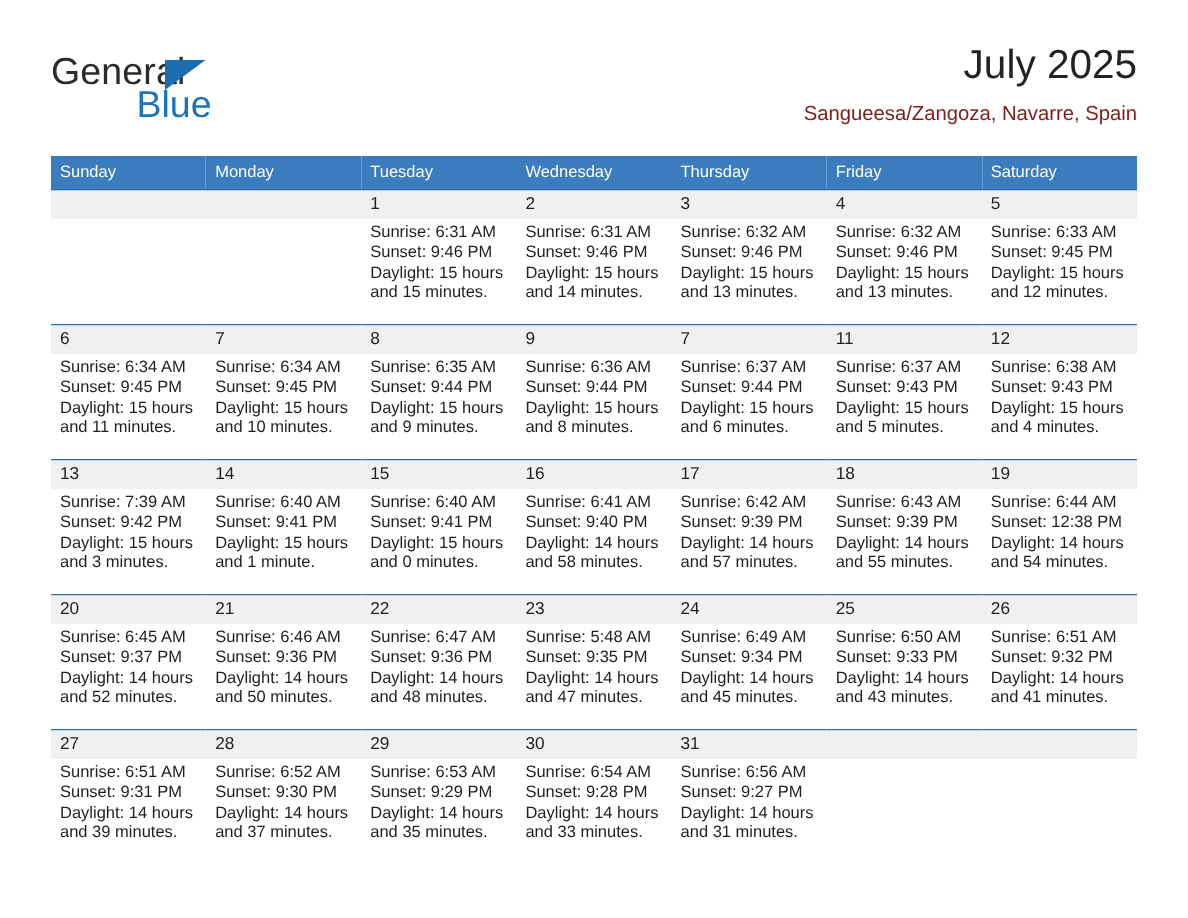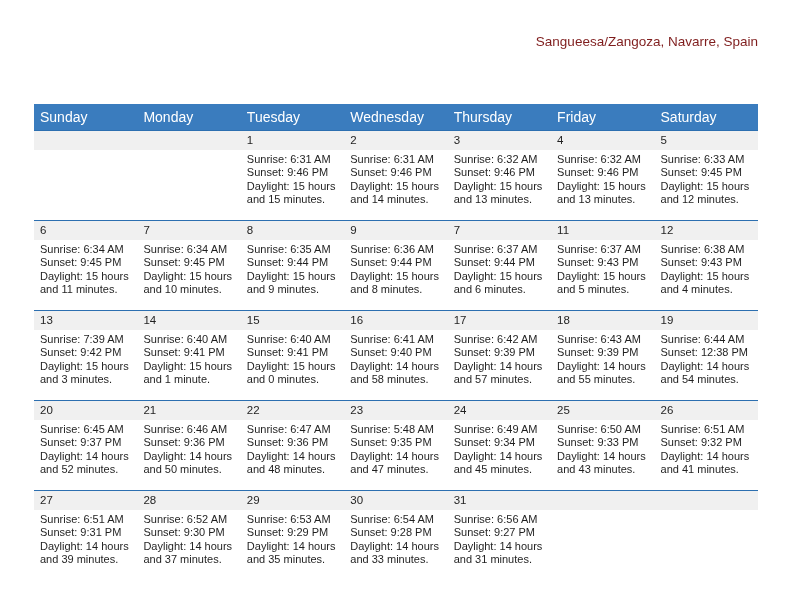--- a/index.html
+++ b/index.html
@@ -89,21 +89,21 @@
     left: 34px;
     top: 104px;
     width: 724px;
     border-collapse: collapse;
     table-layout: fixed;
   }
   .calendar th {
     background: #3a7cbe;
     color: #ffffff;
     font-weight: normal;
-    font-size: 14px;
+    font-size: 11px;
     text-align: left;
     padding: 5px 0 5px 6px;
     height: 19px;
     box-sizing: border-box;
     border: none;
   }
   .calendar td {
     vertical-align: top;
     padding: 0;
     border: none;
@@ -144,22 +144,28 @@
     white-space: normal;
   }
 </style>
 </head>
 <body>
 
 <div class="page">
 
   <div class="header">
 
+    <div class="logo">
+      <span class="logo-general">General</span>
+      <span class="logo-tri"></span>
+      <span class="logo-blue">Blue</span>
+    </div>
 
     <div class="title-block">
+      <div class="cal-title">July 2025</div>
       <div class="cal-subtitle">Sangueesa/Zangoza, Navarre, Spain</div>
     </div>
 
   </div>
 
   <table class="calendar">
     <thead>
       <tr>
         <th>Sunday</th>
         <th>Monday</th>

